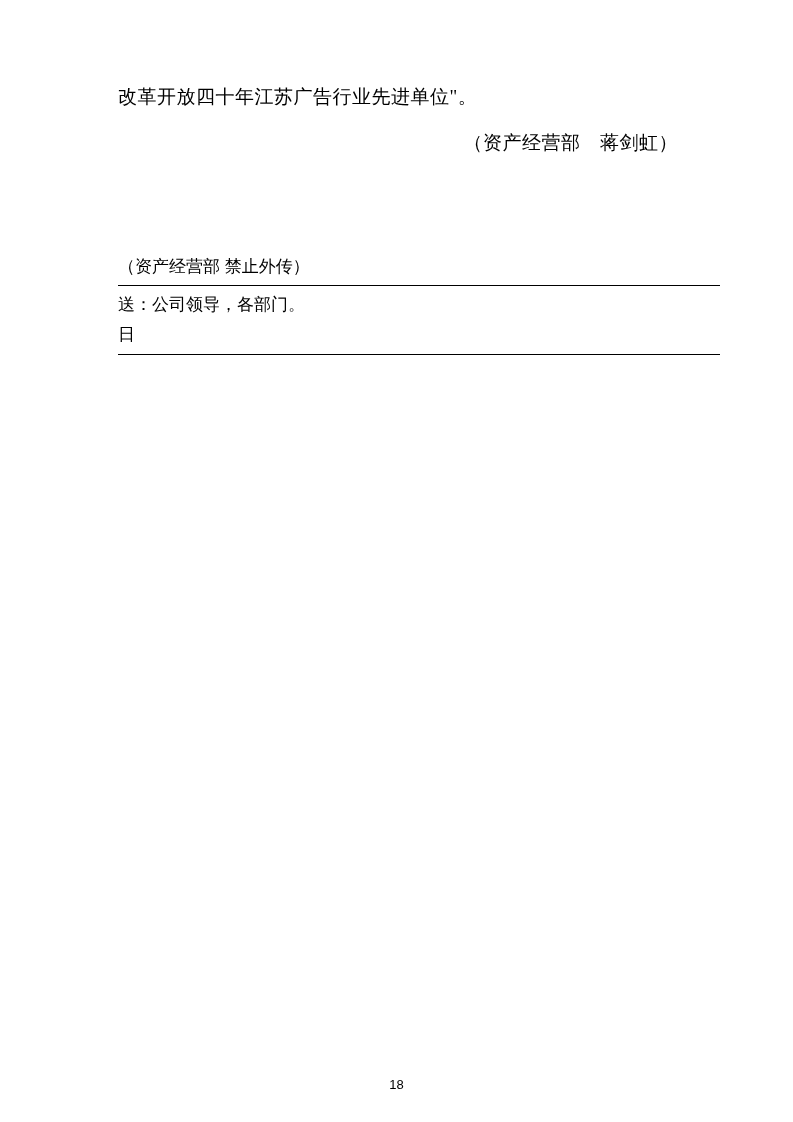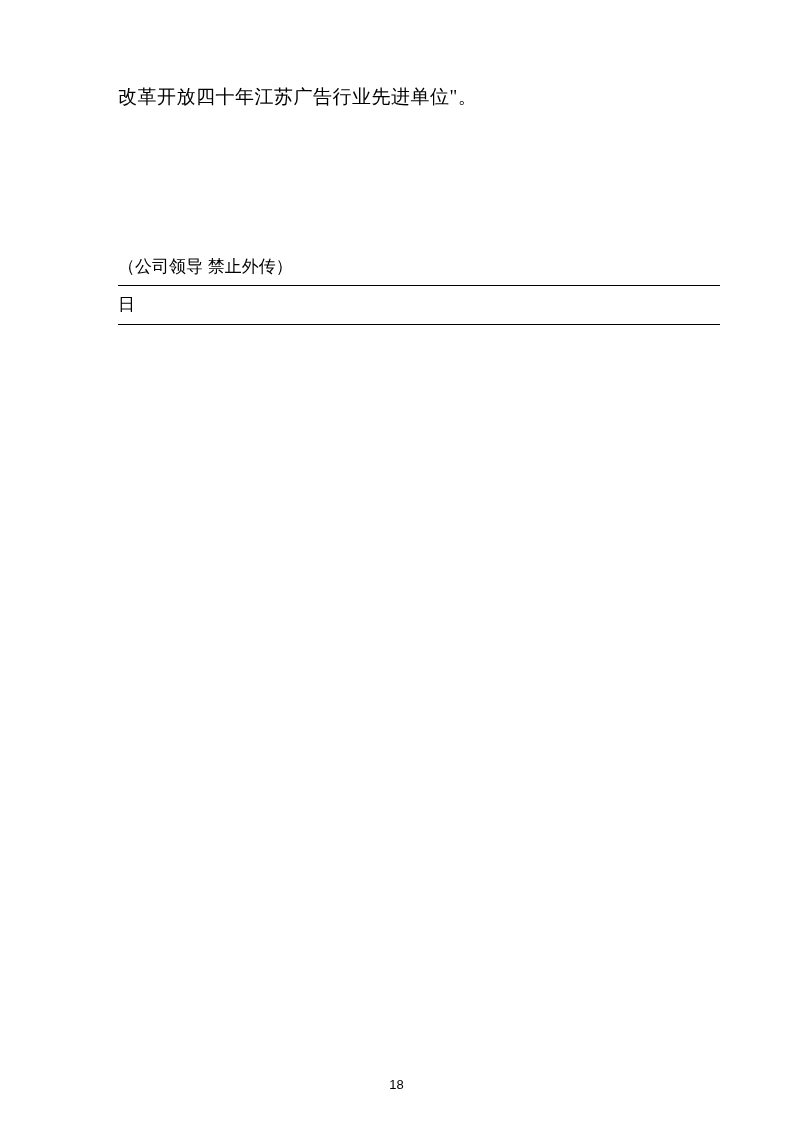--- a/index.html
+++ b/index.html
@@ -108,28 +108,30 @@
     margin-top: 40px;
   }
 </style>
 </head>
 <body>
 
 <div class="page">
 
   <div class="para-line">改革开放四十年江苏广告行业先进单位"。</div>
 
+  <div class="signature-line">（资产经营部　蒋剑虹）</div>
 
   <div class="footer-block">
 
-    <div class="footer-note">（公司领导 禁止外传）</div>
+    <div class="footer-note">（资产经营部 禁止外传）</div>
 
     <div class="rule"></div>
 
     <div class="footer-row">
+      <span class="left">送：公司领导，各部门。</span>
       <span class="wrapped">日</span>
     </div>
 
     <div class="rule"></div>
 
 
   </div>
 
   <div class="page-number">18</div>
 

